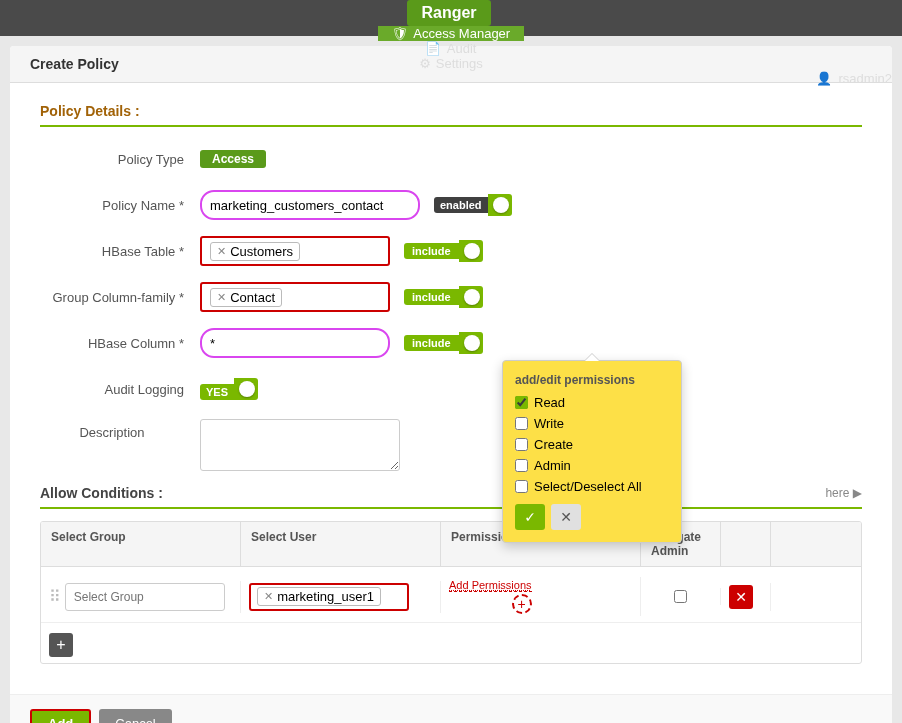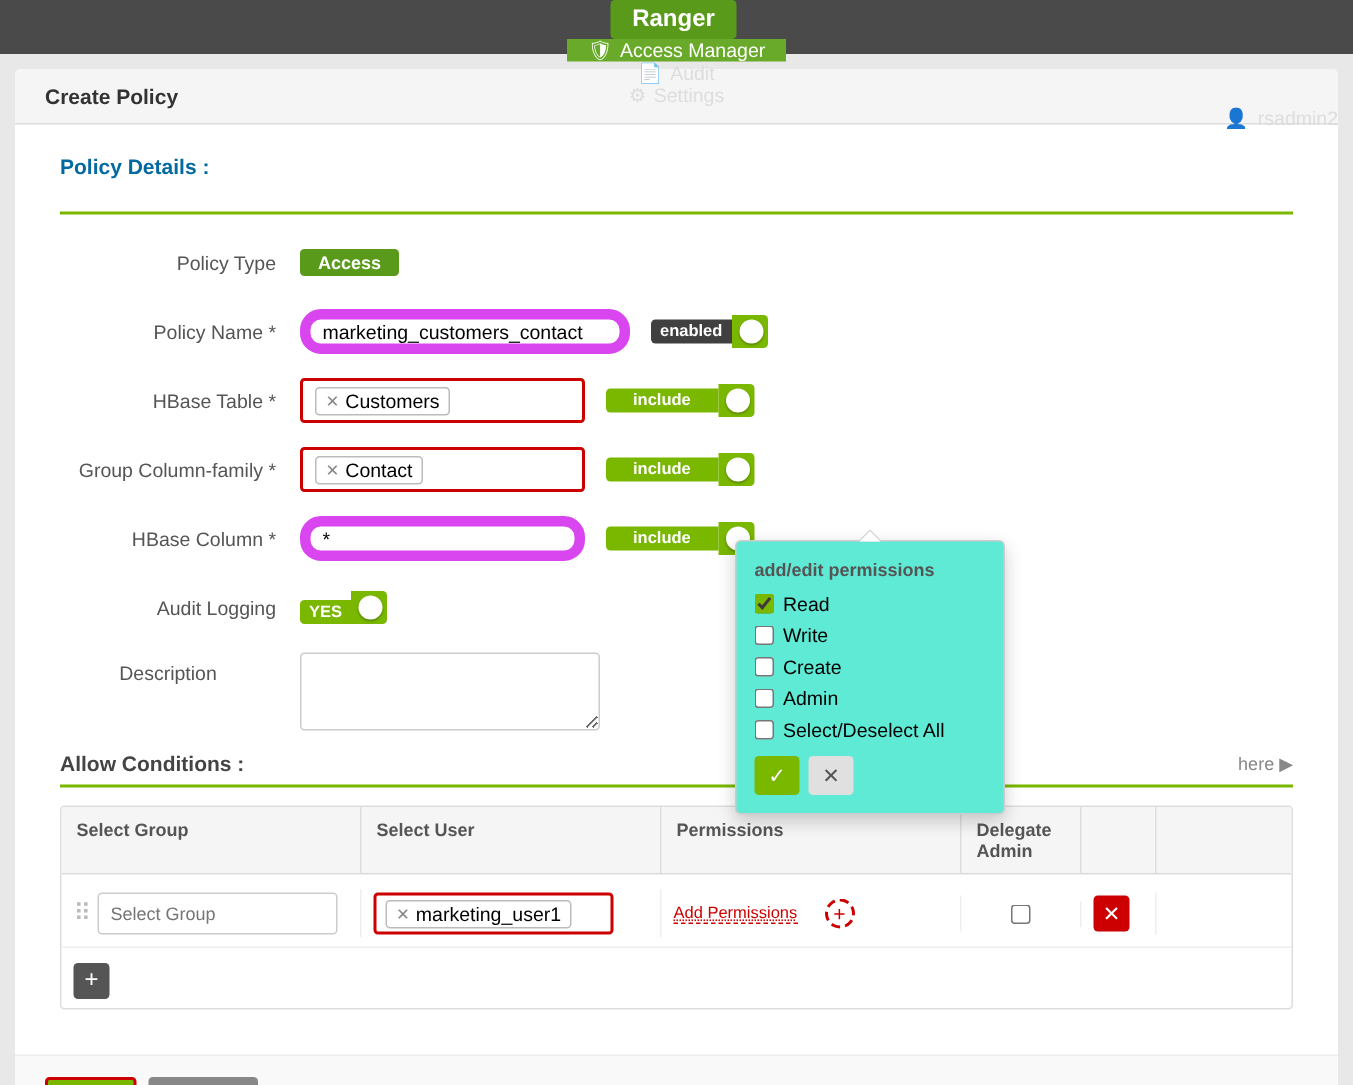--- a/index.html
+++ b/index.html
@@ -63,22 +63,22 @@
       color: #333;
     }
 
     .form-container {
       padding: 20px 30px;
     }
 
     .section-title {
       font-size: 14px;
       font-weight: bold;
-      color: #0369a1;
-      padding-bottom: 22px;
+      color: #a16207;
+      padding-bottom: 6px;
       border-bottom: 2px solid #7ab800;
       margin-bottom: 16px;
     }
 
     .form-row {
       display: flex;
       align-items: center;
       margin-bottom: 14px;
       min-height: 32px;
     }
@@ -95,21 +95,21 @@
     .badge-access {
       background: #5a9a1a;
       color: white;
       padding: 2px 12px;
       border-radius: 3px;
       font-size: 12px;
       font-weight: bold;
     }
 
     .form-input-red {
-      border: 7px solid #d946ef;
+      border: 2px solid #d946ef;
       border-radius: 14px;
       padding: 4px 8px;
       height: 30px;
       font-size: 13px;
       width: 220px;
       background: white;
     }
 
     .tag-input {
       border: 2px solid #cc0000;
@@ -211,21 +211,21 @@
       display: inline-flex;
       align-items: center;
       height: 22px;
       margin-left: 14px;
     }
     .include-text {
       background: #7ab800;
       color: white;
       font-size: 11px;
       font-weight: bold;
-      padding: 2px 18px;
+      padding: 2px 8px;
       border-radius: 3px 0 0 3px;
     }
     .include-toggle-part {
       background: #7ab800;
       width: 24px;
       height: 22px;
       border-radius: 0 3px 3px 0;
       position: relative;
       display: inline-block;
     }
@@ -343,22 +343,23 @@
       display: flex;
       align-items: center;
     }
 
     .add-permissions-btn {
       color: #cc0000;
       font-size: 11px;
       cursor: pointer;
       text-decoration: none;
       display: flex;
-      align-items: center;
-      gap: 18px;
+      flex-direction: column;
+      align-items: flex-end;
+      gap: 2px;
     }
 
     .plus-circle {
       width: 20px;
       height: 20px;
       border: 2px dashed #cc0000;
       border-radius: 50%;
       display: flex;
       align-items: center;
       justify-content: center;
@@ -428,29 +429,29 @@
       border: none;
       padding: 5px 16px;
       border-radius: 3px;
       cursor: pointer;
       font-size: 13px;
     }
 
     
     .permissions-popup {
       position: absolute;
-      background: #5eead4;
+      background: #fde047;
       border: 1px solid #ccc;
       border-radius: 4px;
       box-shadow: 0 4px 12px rgba(0,0,0,0.2);
       padding: 12px;
       z-index: 100;
       width: 180px;
       top: 360px;
-      left: 490px;
+      left: 502px;
     }
 
     .popup-title {
       font-size: 12px;
       color: #555;
       font-weight: bold;
       margin-bottom: 8px;
     }
 
     .checkbox-row {

